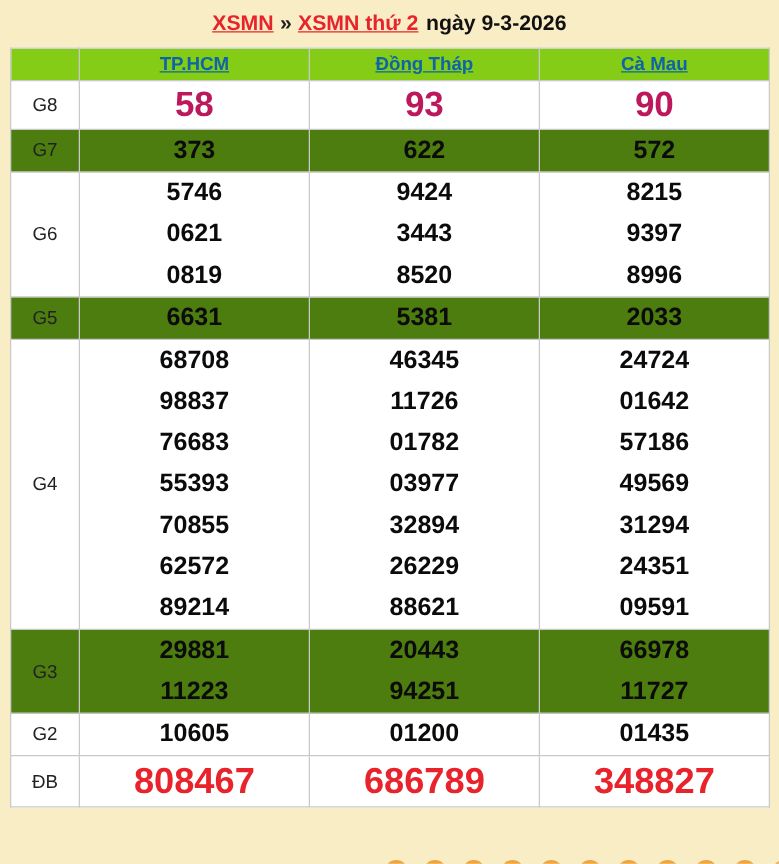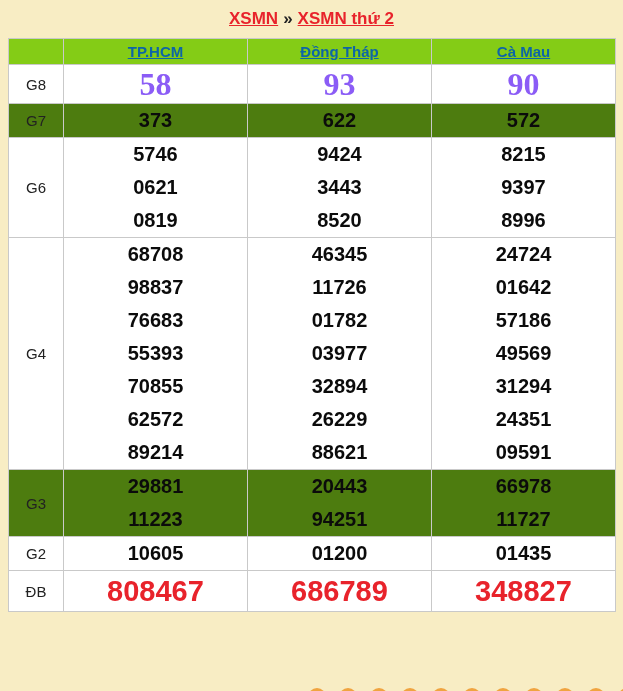--- a/index.html
+++ b/index.html
@@ -72,24 +72,23 @@
   tr.row-white { background: #ffffff; }
   tr.row-gray  { background: #4d7c0f; }
 
   .num {
     font-weight: bold;
     color: #0b0b0b;
     font-size: 20px;
     line-height: 33px;
   }
   tr.red-large .num {
-    color: #8b5cf6;
-    font-size: 32px;
+    color: #be185d;
+    font-size: 28px;
     line-height: 38px;
-    font-family: Liberation Serif, serif;
   }
   tr.red-xlarge .num {
     color: #e8232b;
     font-size: 29px;
     line-height: 40px;
   }
 
   .balls {
     position: absolute;
     left: 0;
@@ -105,21 +104,21 @@
     border-radius: 50%;
     background: #f0a440;
   }
 </style>
 </head>
 <body>
 
 <div class="page">
 
   <div class="title-bar">
-    <a>XSMN</a><span class="title-sep">»</span><a>XSMN thứ 2</a>
+    <a>XSMN</a><span class="title-sep">»</span><a>XSMN thứ 2</a><span class="title-suffix">ngày 9-3-2026</span>
   </div>
 
   <table class="results">
     <colgroup>
       <col class="c-label">
         <col class="c-val">
         <col class="c-val">
         <col class="c-val">
     </colgroup>
     <thead>
@@ -166,20 +165,32 @@
             <div class="num">9424</div>
             <div class="num">3443</div>
             <div class="num">8520</div>
           </td>
           <td>
             <div class="num">8215</div>
             <div class="num">9397</div>
             <div class="num">8996</div>
           </td>
         </tr>
+        <tr class="row-gray">
+          <td class="label">G5</td>
+          <td>
+            <div class="num">6631</div>
+          </td>
+          <td>
+            <div class="num">5381</div>
+          </td>
+          <td>
+            <div class="num">2033</div>
+          </td>
+        </tr>
         <tr class="row-white">
           <td class="label">G4</td>
           <td>
             <div class="num">68708</div>
             <div class="num">98837</div>
             <div class="num">76683</div>
             <div class="num">55393</div>
             <div class="num">70855</div>
             <div class="num">62572</div>
             <div class="num">89214</div>

